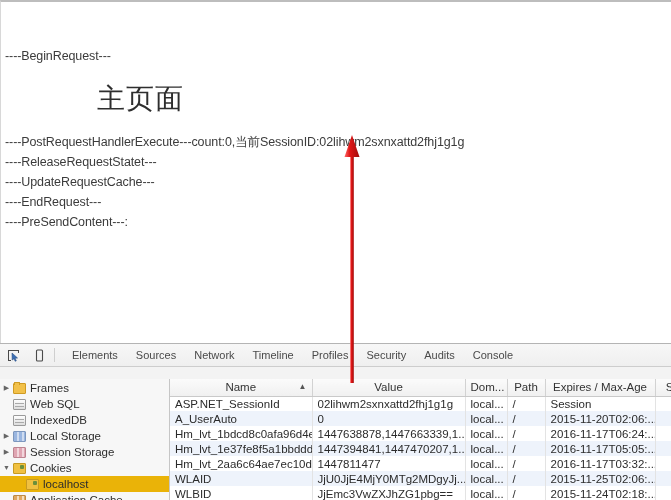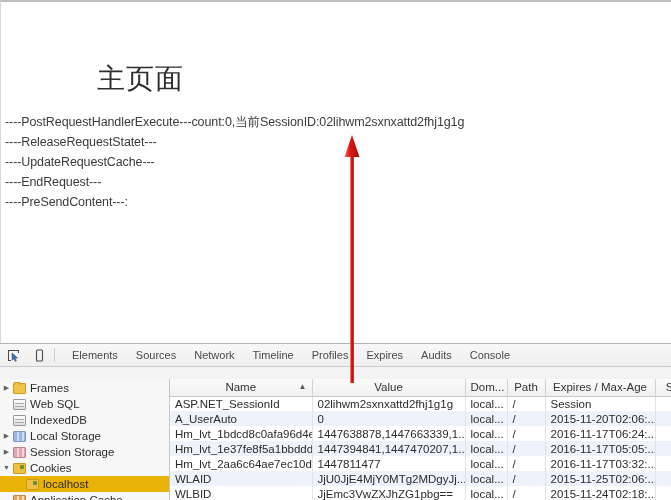--- a/index.html
+++ b/index.html
@@ -271,20 +271,21 @@
   .col-size { width: 44px; }
   .filler-row td { height: 15px; }
 </style>
 </head>
 <body>
 
 <div id="page-area">
   <div id="page-inner">
     <div id="spacer-top"></div>
 
+    <div class="log-line">----BeginRequest---</div>
 
     <div id="heading-wrap">
       <h1 id="heading">主页面</h1>
     </div>
 
     <div class="log-line">----PostRequestHandlerExecute---count:0,当前SessionID:02lihwm2sxnxattd2fhj1g1g</div>
     <div class="log-line">----ReleaseRequestStatet---</div>
     <div class="log-line">----UpdateRequestCache---</div>
     <div class="log-line">----EndRequest---</div>
     <div class="log-line">----PreSendContent---:</div>
@@ -317,21 +318,21 @@
         <rect x="3.5" y="1" width="6" height="11" rx="1" ry="1" fill="none" stroke="#4a4a4a" stroke-width="1.1"></rect>
       </svg>
     </div>
     <div class="dt-sep"></div>
     <div class="dt-tabs">
       <div class="dt-tab">Elements</div>
       <div class="dt-tab">Sources</div>
       <div class="dt-tab">Network</div>
       <div class="dt-tab">Timeline</div>
       <div class="dt-tab">Profiles</div>
-      <div class="dt-tab">Expires</div>
+      <div class="dt-tab">Security</div>
       <div class="dt-tab">Audits</div>
       <div class="dt-tab">Console</div>
     </div>
   </div>
 
   <div id="dt-body">
 
     <div id="dt-sidebar">
 
       <div class="tree-row">

